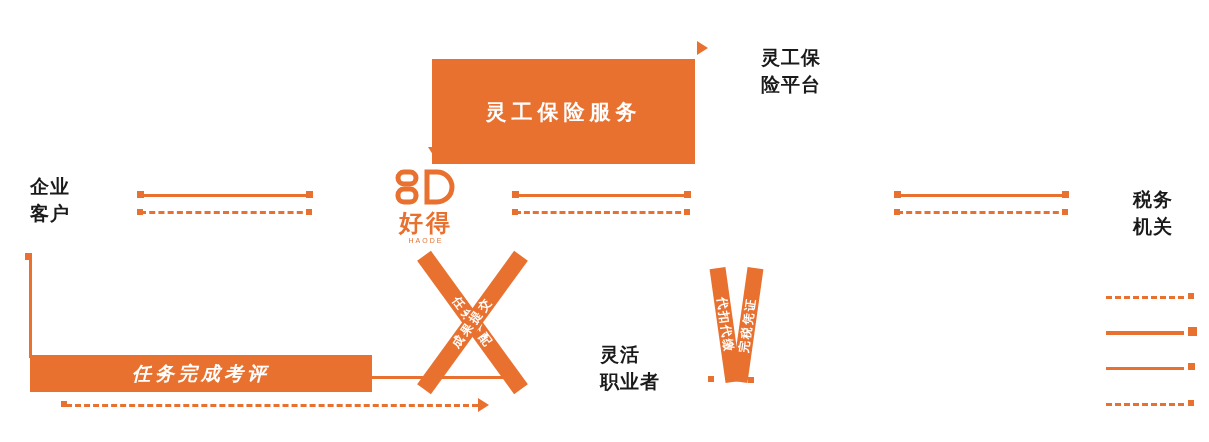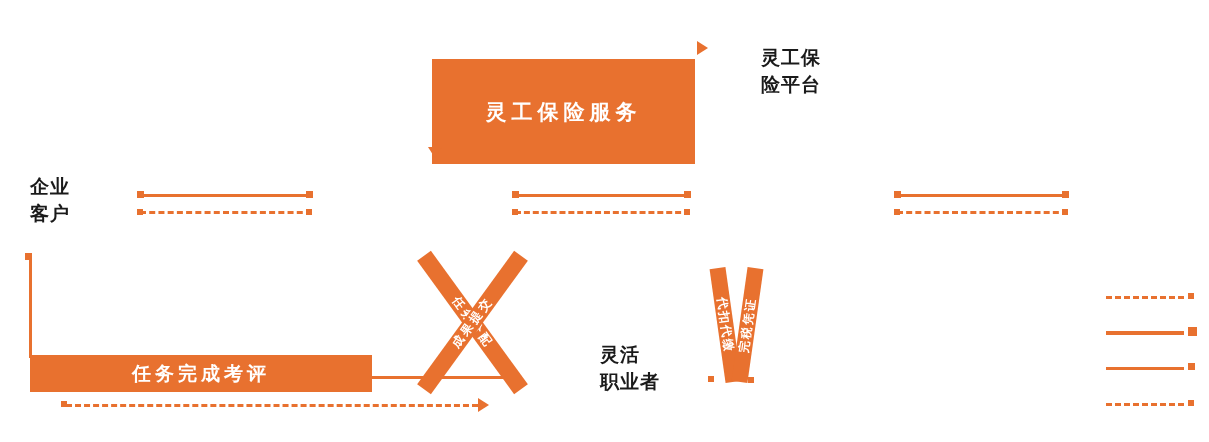--- a/index.html
+++ b/index.html
@@ -31,21 +31,21 @@
   .arr-d{position:absolute;width:0;height:0;border-left:7px solid transparent;
     border-right:7px solid transparent;border-top:11px solid var(--orange);}
   .band{
     position:absolute;background:var(--orange);color:#fff;
     display:flex;align-items:center;justify-content:center;
     font-size:12px;font-weight:bold;letter-spacing:3px;white-space:nowrap;
   }
   .bar{
     position:absolute;left:30px;top:355px;width:342px;height:37px;background:var(--orange);
     color:#fff;display:flex;align-items:center;justify-content:center;
-    font-size:19px;font-weight:bold;letter-spacing:4px;
+    font-size:19px;font-weight:bold;letter-spacing:4px;font-style:italic;
   }
   .logo{position:absolute;left:384px;top:168px;width:84px;text-align:center;color:var(--orange);}
   .logo .name{font-size:24px;font-weight:bold;letter-spacing:3px;line-height:26px;}
   .logo .sub{font-size:7px;letter-spacing:2px;line-height:9px;}
   .legend-line{position:absolute;height:0;border-top:3px solid var(--orange);}
   .legend-line.dash{border-top-style:dashed;}
   .legend-line.thick{border-top-width:4px;}
 </style>
 </head>
 <body>
@@ -56,23 +56,33 @@
     <span>灵工保险服务</span>
   </div>
   <div class="arr-r" style="left:697px;top:41px;"></div>
   <div class="arr-d" style="left:428px;top:147px;"></div>
 
   <div class="node" style="left:30px;top:173px;"><span>企业</span><br><span>客户</span></div>
 
   <div class="node" style="left:761px;top:44px;"><span>灵工保</span><br><span>险平台</span></div>
 
 
+  <div class="node" style="left:1133px;top:186px;"><span>税务</span><br><span>机关</span></div>
 
   <div class="node" style="left:600px;top:341px;"><span>灵活</span><br><span>职业者</span></div>
 
+  <div class="logo">
+    <svg width="64" height="38" viewBox="0 0 64 38">
+      <rect x="4" y="4" width="18" height="12" rx="6" fill="none" stroke="#E8712F" stroke-width="5"></rect>
+      <rect x="4" y="21" width="18" height="13" rx="6" fill="none" stroke="#E8712F" stroke-width="5"></rect>
+      <path d="M33 4 h10 a15 15 0 0 1 0 30 h-10 z" fill="none" stroke="#E8712F" stroke-width="5"></path>
+    </svg>
+    <div class="name">好得</div>
+    <div class="sub">HAODE</div>
+  </div>
 
   <div class="hline" style="left:140px;top:194px;width:172px;"></div>
   <div class="sq" style="left:137px;top:191px;"></div>
   <div class="sq" style="left:306px;top:191px;"></div>
   <div class="hline dash" style="left:140px;top:211px;width:172px;"></div>
   <div class="sq small" style="left:137px;top:209px;"></div>
   <div class="sq small" style="left:306px;top:209px;"></div>
 
   <div class="hline" style="left:515px;top:194px;width:175px;"></div>
   <div class="sq" style="left:512px;top:191px;"></div>

